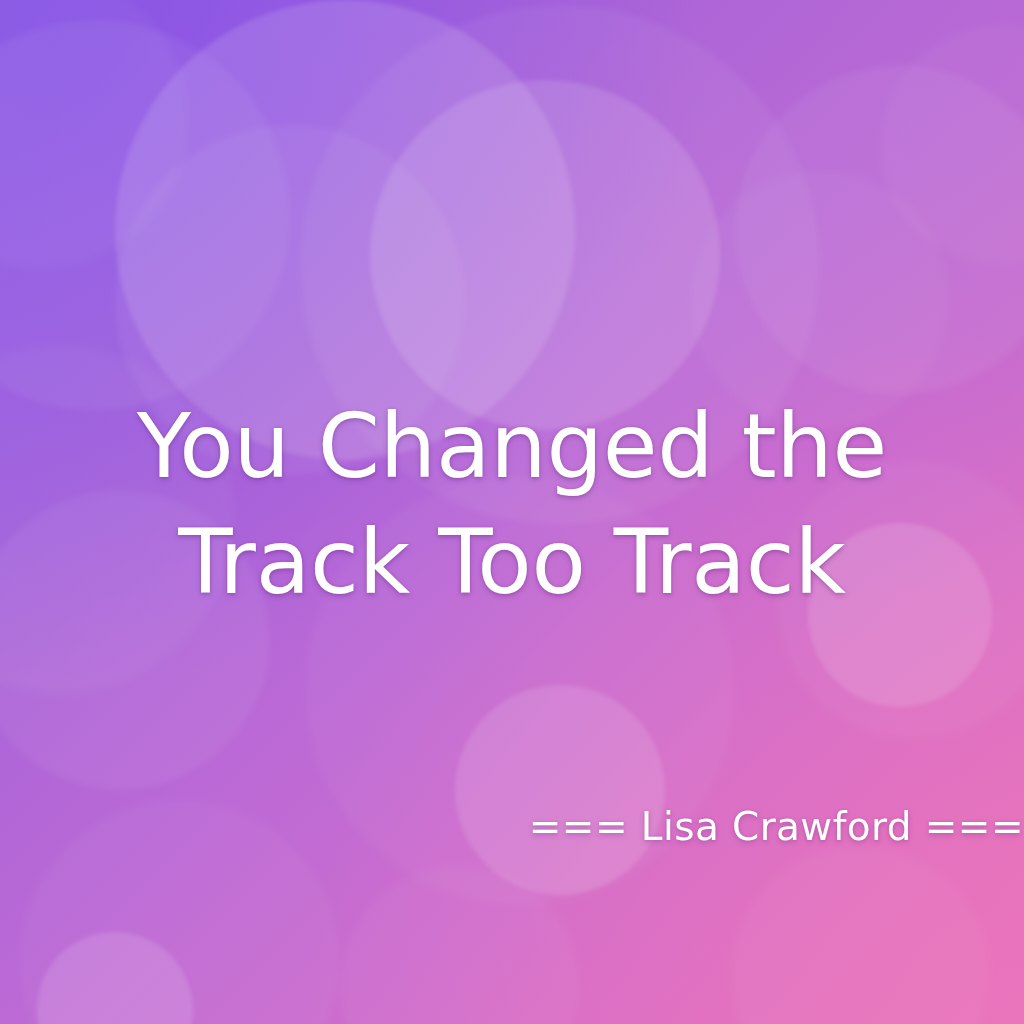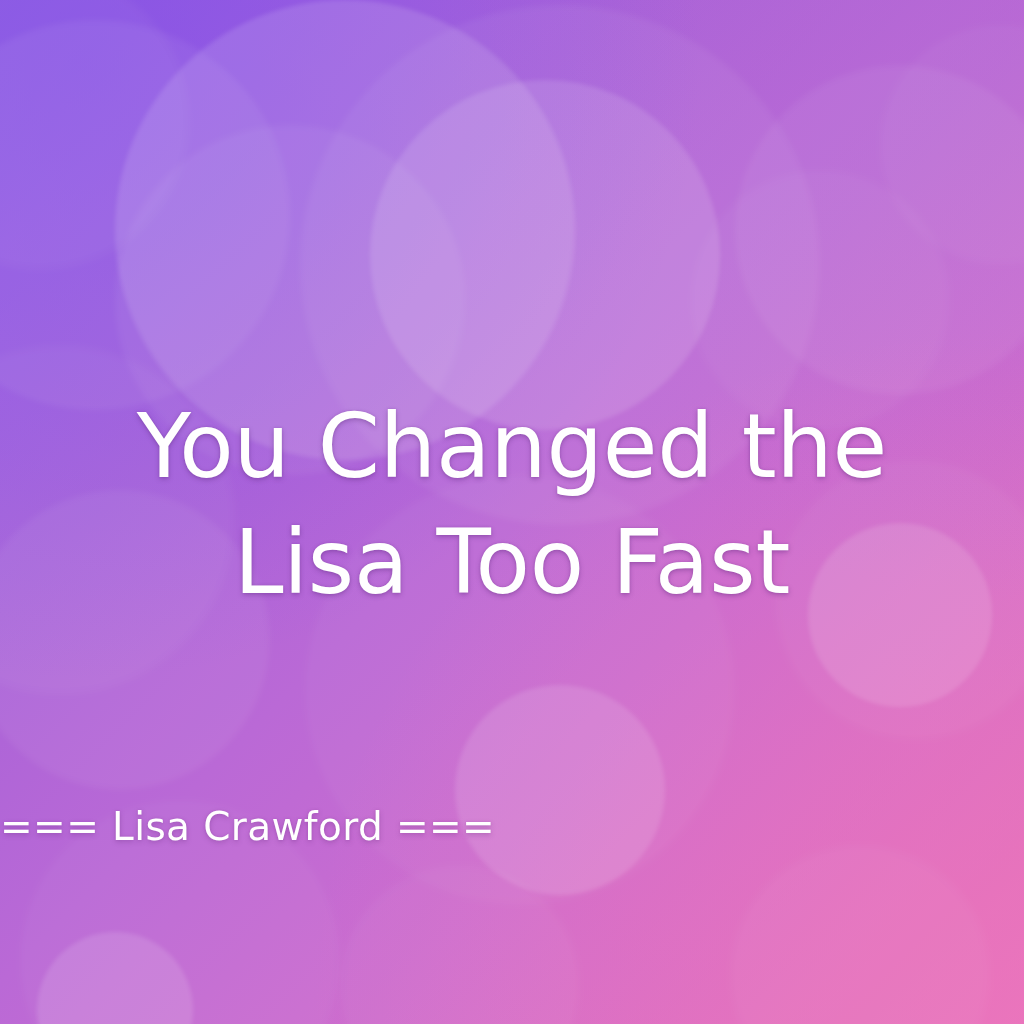--- a/index.html
+++ b/index.html
@@ -81,21 +81,21 @@
       0 2px 5px rgba(90, 40, 120, 0.38),
       0 0 2px rgba(120, 60, 150, 0.25);
     white-space: pre-line;
   }
 
   #artist {
     position: absolute;
     left: 0;
     right: 0;
     top: 803px;
-    text-align: left;
+    text-align: right;
     color: #ffffff;
     font-size: 39px;
     line-height: 48px;
     font-weight: 400;
     letter-spacing: 0.4px;
     text-shadow:
       0 2px 5px rgba(110, 50, 130, 0.35),
       0 0 2px rgba(130, 70, 150, 0.22);
   }
 </style>
@@ -123,18 +123,18 @@
       <div class="bokeh bright" style="left: 808px; top: 523px; width: 184px; height: 184px;"></div>
       <div class="bokeh faint" style="left: 775px; top: 460px; width: 280px; height: 280px;"></div>
       <div class="bokeh bright" style="left: 37px; top: 932px; width: 156px; height: 156px;"></div>
       <div class="bokeh faint" style="left: 20px; top: 800px; width: 320px; height: 320px;"></div>
       <div class="bokeh faint" style="left: 340px; top: 865px; width: 240px; height: 240px;"></div>
       <div class="bokeh faint" style="left: 730px; top: 845px; width: 260px; height: 260px;"></div>
     </div>
 
   <div id="text-block">
     <div id="title">You Changed the
-Lisa Too Fast</div>
+Track Too Track</div>
 
     <div id="artist">=== Lisa Crawford ===</div>
   </div>
 
 </div>
 
 </body></html>

